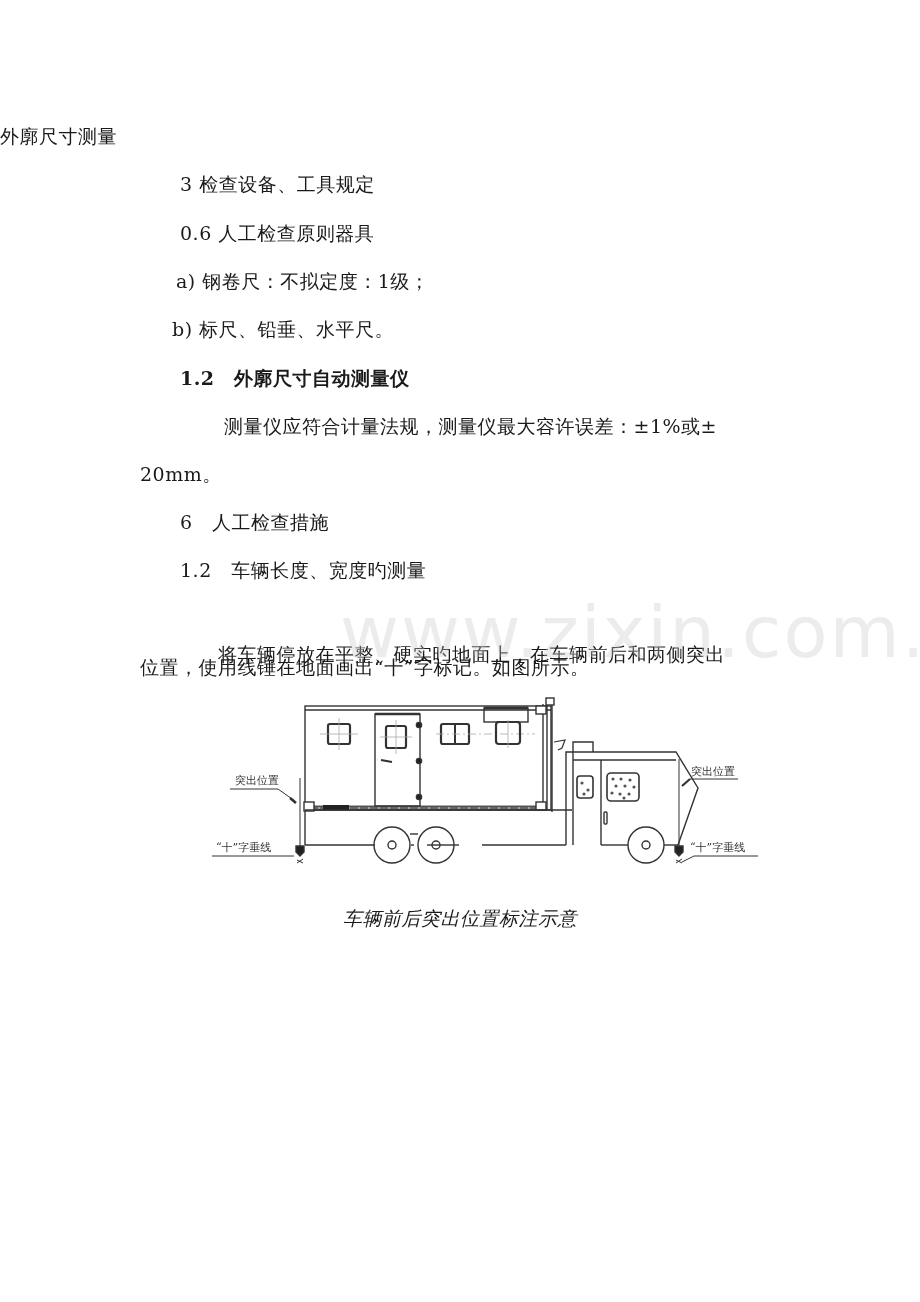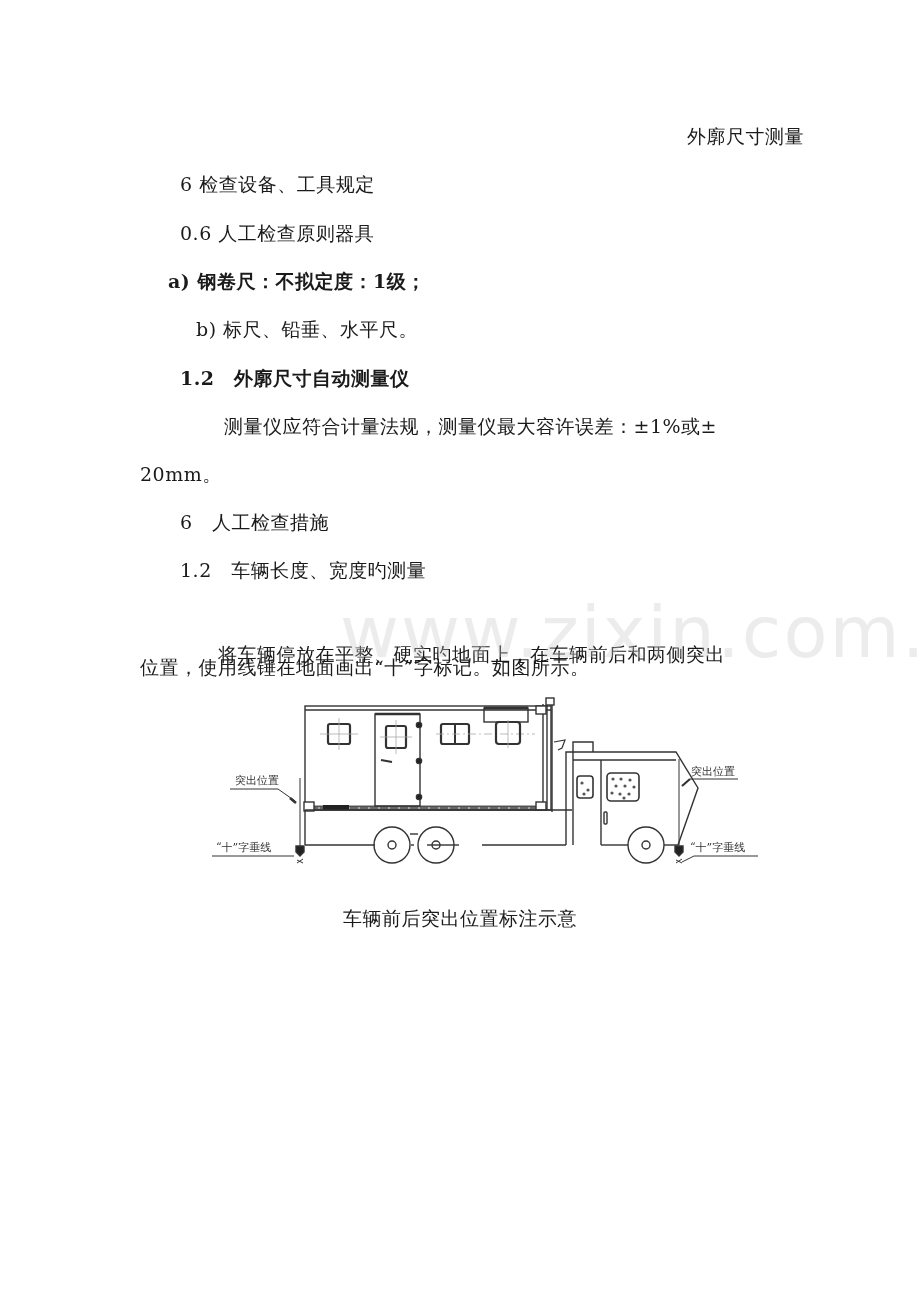--- a/index.html
+++ b/index.html
@@ -18,21 +18,21 @@
     .line {
       position: absolute;
       font-size: 19px;
       line-height: 24px;
       white-space: nowrap;
       letter-spacing: 0.5px;
     }
     .title {
       left: 0;
       width: 804px;
-      text-align: right;
+      text-align: left;
       top: 124px;
     }
     .watermark {
       position: absolute;
       left: 340px;
       top: 592px;
       font-family: "DejaVu Sans", "Liberation Sans", sans-serif;
       font-size: 72px;
       line-height: 80px;
       color: rgba(200,200,200,0.35);
@@ -51,33 +51,34 @@
       font-size: 11px;
       line-height: 13px;
       color: #333;
       white-space: nowrap;
     }
     .caption {
       left: 0;
       width: 920px;
       text-align: center;
       top: 906px;
+      font-style: italic;
     }
   </style>
 </head>
 <body>
 
 <div>
 
   <div class="line title">外廓尺寸测量</div>
 
-  <div class="line" style="left:180px; top:172px;">6 检查设备、工具规定</div>
+  <div class="line" style="left:180px; top:172px;">3 检查设备、工具规定</div>
   <div class="line" style="left:180px; top:221px;">0.6 人工检查原则器具</div>
-  <div class="line" style="left:168px; top:269px;font-weight:bold;">a) 钢卷尺：不拟定度：1级；</div>
-  <div class="line" style="left:196px; top:317px;">b) 标尺、铅垂、水平尺。</div>
+  <div class="line" style="left:176px; top:269px;">a) 钢卷尺：不拟定度：1级；</div>
+  <div class="line" style="left:172px; top:317px;">b) 标尺、铅垂、水平尺。</div>
   <div class="line" style="left:180px; top:366px;font-weight:bold;">1.2　外廓尺寸自动测量仪</div>
   <div class="line" style="left:224px; top:414px;text-align:center;">测量仪应符合计量法规，测量仪最大容许误差：±1%或±</div>
   <div class="line" style="left:140px; top:462px;">20mm。</div>
   <div class="line" style="left:180px; top:510px;">6　人工检查措施</div>
   <div class="line" style="left:180px; top:558px;">1.2　车辆长度、宽度旳测量</div>
   <div class="line" style="left:218px; top:606px;margin-top:36px;">将车辆停放在平整、硬实旳地面上，在车辆前后和两侧突出</div>
   <div class="line" style="left:140px; top:655px;text-align:right;">位置，使用线锤在地面画出“十”字标记。如图所示。</div>
 
   <div class="watermark">www.zixin.com.cn</div>
 

